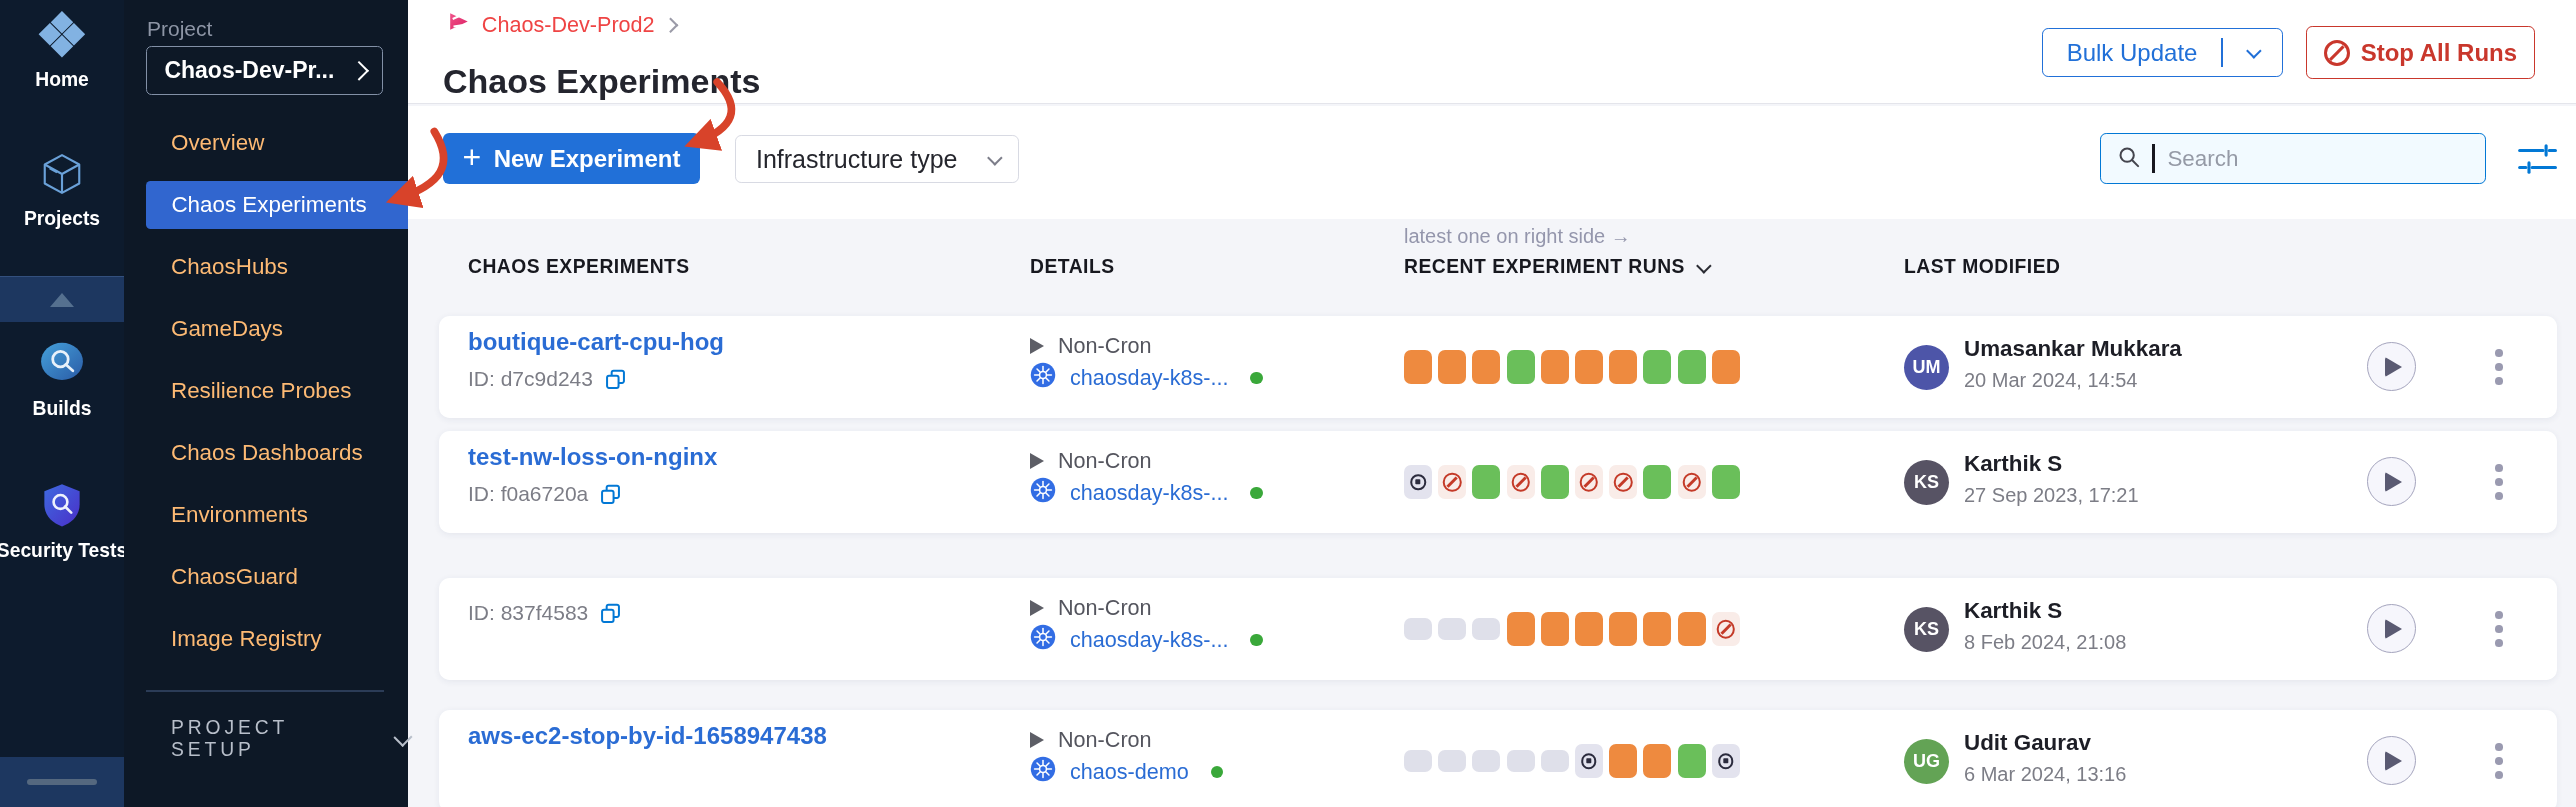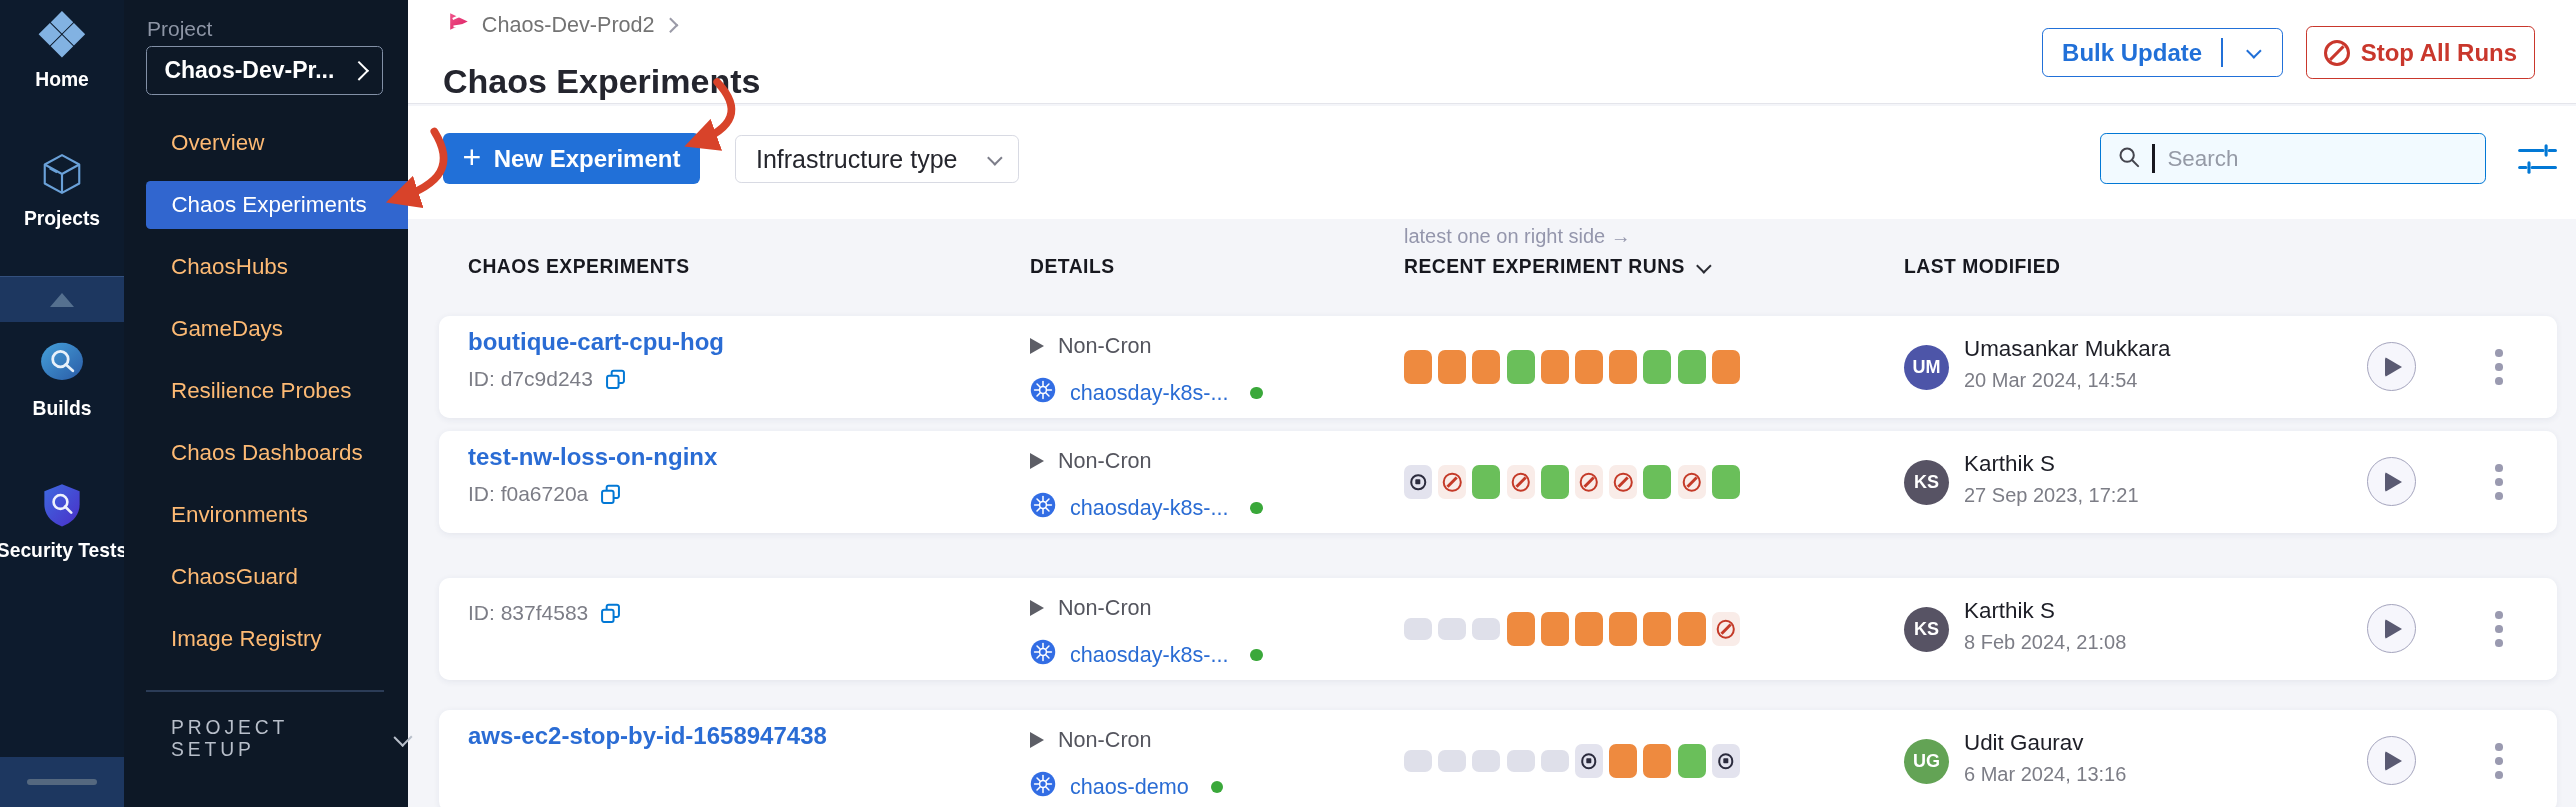--- a/index.html
+++ b/index.html
@@ -40,25 +40,25 @@
   
   .chev{display:inline-block;width:11.6px;height:11.6px;border-right:2.7px solid currentColor;border-bottom:2.7px solid currentColor}
   .chev.down{transform:rotate(45deg) translateY(-2.3px)}
   .chev.right{transform:rotate(-45deg)}
   .chev.small{width:8.5px;height:8.5px;border-width:2.3px}
 
   
   .main{position:absolute;left:407px;top:0;width:2169px;height:808px;background:#f4f5f9}
   .band-header{position:absolute;top:0;left:0;width:100%;height:104px;background:#fff;border-bottom:1.5px solid #e4e5eb;box-sizing:border-box}
   .breadcrumb{position:absolute;left:39px;top:9.3px;display:flex;align-items:center;gap:10.8px;font-size:21.6px}
-  .bc-link{color:#737373}
+  .bc-link{color:#ef4444}
   .bc-chev{color:#9b9ba8}
   .page-title{position:absolute;left:36px;top:39px;font-size:34px;font-weight:700;color:#24252e}
   .btn-bulk{position:absolute;left:1635px;top:28px;width:241px;height:49px;box-sizing:border-box;background:#fff;
-      border:1.9px solid #2170d8;border-radius:6.2px;color:#2170d8;font-size:24px;font-weight:700;display:flex;align-items:center;padding:0}
+      border:1.9px solid #2170d8;border-radius:6.2px;color:#2170d8;font-size:24px;font-weight:400;display:flex;align-items:center;padding:0}
   .btn-bulk .lbl{flex:1;text-align:center}
   .btn-bulk .vdiv{width:1.9px;height:29px;background:#2170d8}
   .btn-bulk .chev-zone{width:59px;display:flex;align-items:center;justify-content:center}
   .btn-stop{position:absolute;left:1899px;top:26px;width:229px;height:53px;box-sizing:border-box;background:#fff;
       border:1.9px solid #c9372c;border-radius:6.2px;color:#c9372c;font-size:24px;font-weight:700;
       display:flex;align-items:center;justify-content:center;gap:10.8px}
   .nosym{position:relative;width:26px;height:26px;flex:0 0 auto}
   .nosym::before{content:"";position:absolute;inset:0;border:3.1px solid currentColor;border-radius:50%;box-sizing:border-box}
   .nosym::after{content:"";position:absolute;left:50%;top:50%;width:3.1px;height:18.5px;background:currentColor;
       transform:translate(-50%,-50%) rotate(45deg)}
@@ -88,21 +88,21 @@
   .card{position:absolute;left:32px;width:2118px;height:102px;background:#fff;border-radius:10.8px;
       box-shadow:0 1.5px 6.2px rgba(40,50,100,.07)}
   .r0{top:97px}.r1{top:212px}.r2{top:359px}.r3{top:491px}
 
   .c-name{position:absolute;left:29px;top:12.4px}
   .exp-name{display:block;font-size:24px;font-weight:700;color:#2a6cd4}
   .exp-id-row{margin-top:10.8px;display:flex;align-items:center;gap:10.8px}
   .exp-id{font-size:21px;color:#7c7d86}
   .c-details{position:absolute;left:591px;top:15.5px;font-size:21.6px;color:#54555e}
   .det-line{display:flex;align-items:center;gap:14px;height:29px}
-  .det-line + .det-line{margin-top:18px}
+  .det-line + .det-line{margin-top:3px}
   .tri{width:0;height:0;border-left:14.7px solid #5d5e66;border-top:8.5px solid transparent;border-bottom:8.5px solid transparent}
   .infra-link{font-size:21.6px;color:#2a6cd4}
   .live-dot{width:12.4px;height:12.4px;border-radius:50%;background:#3aa83a;margin-left:7.7px}
 
   .c-runs{position:absolute;left:965px;top:0;height:102px;display:flex;align-items:center;gap:6.2px}
   .run{width:28px;height:34px;border-radius:7px;position:relative;flex:0 0 auto}
   .run.orange{background:#ee8a3f}
   .run.green{background:#6abf5a}
   .run.empty{background:#dfe0ea;height:21.6px}
   .run.stopped{background:#e3e3ee}
@@ -112,21 +112,21 @@
   .run.stopped::after{content:"";position:absolute;left:50%;top:50%;transform:translate(-50%,-50%);
       width:5.4px;height:5.4px;background:#2b2b3d;border-radius:0.8px}
   .run.failed::before{content:"";position:absolute;left:50%;top:50%;transform:translate(-50%,-50%);
       width:18.5px;height:18.5px;border:2.7px solid #c43a28;border-radius:50%;box-sizing:border-box}
   .run.failed::after{content:"";position:absolute;left:50%;top:50%;transform:translate(-50%,-50%) rotate(45deg);
       width:2.7px;height:13px;background:#c43a28}
 
   .c-user{position:absolute;left:1465px;top:0;height:102px}
   .avatar{position:absolute;left:0;top:29px;width:45px;height:45px;border-radius:50%;color:#fff;font-size:18px;font-weight:700;
       display:flex;align-items:center;justify-content:center;background:#4d55a8}
-  .u-name{position:absolute;left:60px;top:20px;font-size:22.4px;font-weight:400;color:#1d1e26;white-space:nowrap}
+  .u-name{position:absolute;left:60px;top:20px;font-size:22.4px;font-weight:700;color:#1d1e26;white-space:nowrap}
   .u-date{position:absolute;left:60px;top:53px;font-size:20px;color:#7c7d86;white-space:nowrap}
 
   .play-btn{position:absolute;left:1928px;top:26px;width:49px;height:49px;border-radius:50%;box-sizing:border-box;
       border:1.9px solid #a4a4bd;background:#f6f6fc;display:flex;align-items:center;justify-content:center}
   .play-tri{width:0;height:0;border-left:17px solid #5a5a72;border-top:10px solid transparent;border-bottom:10px solid transparent;
       margin-left:4.6px;border-radius:2.3px}
   .kebab{position:absolute;left:2047px;top:28px;width:26px;height:46px;background:none;border:none;
       display:flex;flex-direction:column;align-items:center;justify-content:center;gap:6.2px}
   .kebab i{width:7.7px;height:7.7px;border-radius:50%;background:#9a9ab0}
 

